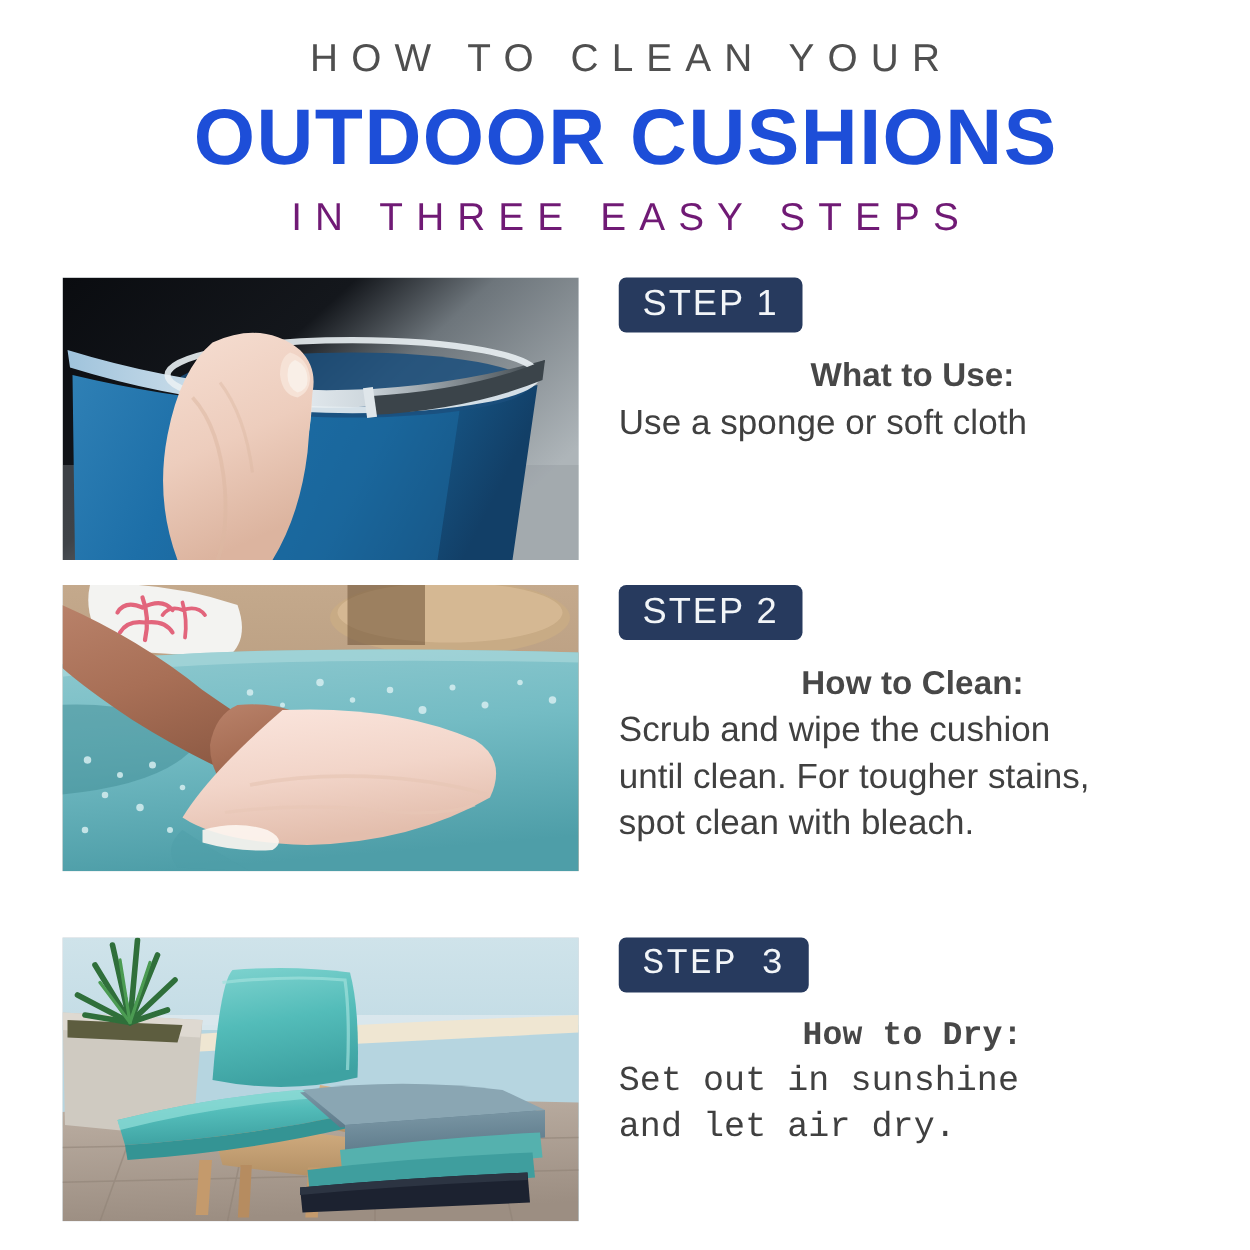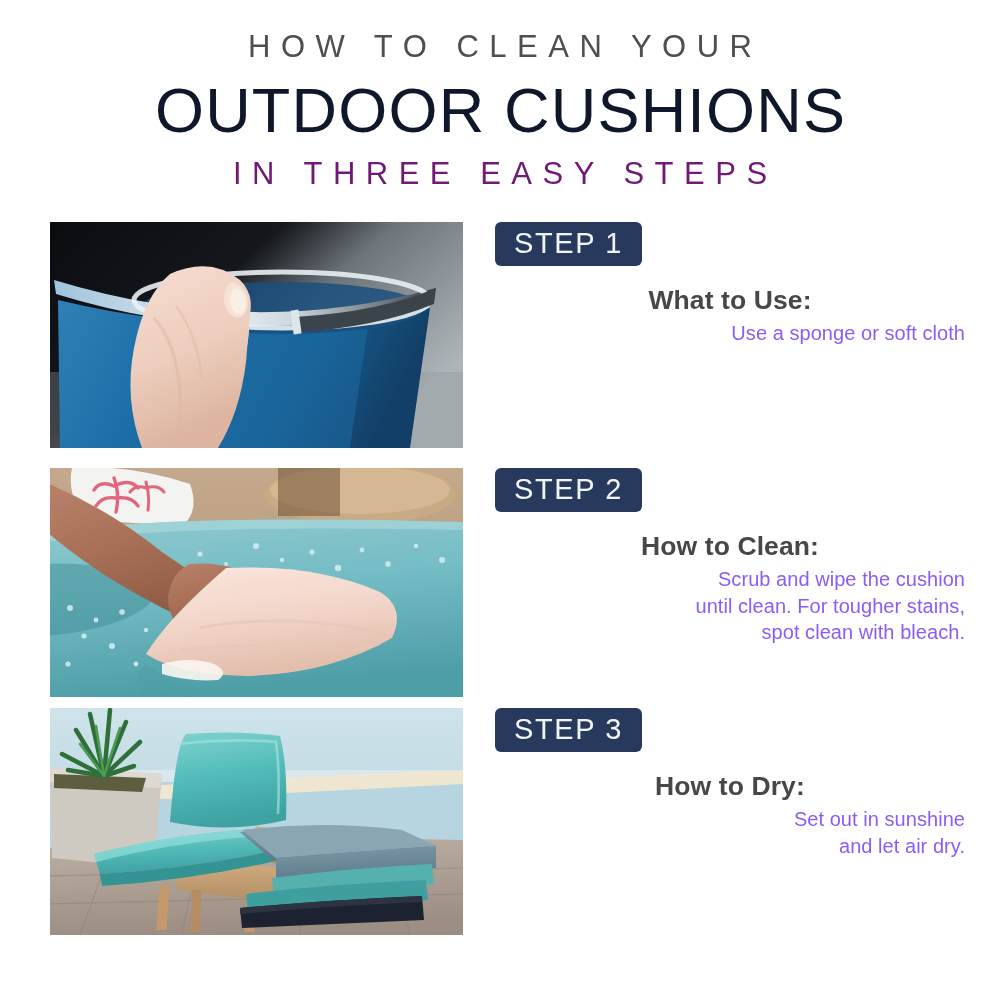--- a/index.html
+++ b/index.html
@@ -34,23 +34,23 @@
     font-size: 31px;
     font-weight: 400;
     letter-spacing: 10.5px;
     color: #4f4f4f;
     line-height: 1.12;
     text-indent: 10.5px;
   }
 
   .headline {
     font-size: 63px;
-    font-weight: 400;
+    font-weight: 700;
     letter-spacing: 1.2px;
-    color: #0f172a;
+    color: #1d4ed8;
     line-height: 1.18;
     margin-top: 8px;
     text-indent: 1.2px;
   }
 
   .subline {
     font-size: 31px;
     font-weight: 400;
     letter-spacing: 10.5px;
     color: #701a75;
@@ -61,21 +61,21 @@
 
   
   .step-row {
     position: absolute;
     left: 0;
     width: 1000px;
     height: 226px;
   }
   .row-1 { top: 222px; }
   .row-2 { top: 468px; }
-  .row-3 { top: 708px; }
+  .row-3 { top: 750px; font-family: Liberation Mono, monospace; }
 
   .photo {
     position: absolute;
     left: 50px;
     top: 0;
     width: 413px;
     height: 226px;
     overflow: hidden;
     background: #cfd6da;
   }
@@ -107,27 +107,26 @@
     font-size: 26.5px;
     font-weight: 700;
     color: #474747;
     margin-top: 19px;
     letter-spacing: 0.1px;
     line-height: 1.2;
     text-align: center;
   }
 
   .step-body {
-    font-size: 20px;
+    font-size: 28px;
     font-weight: 400;
-    color: #8b5cf6;
+    color: #404040;
     line-height: 1.32;
     margin-top: 3px;
     letter-spacing: 0.05px;
-    text-align: right;
   }
   .step-body .line { display: block; white-space: nowrap; }
 </style>
 </head>
 <body>
 
 <div class="page">
 
   <div class="header">
     <div class="eyebrow">HOW TO CLEAN YOUR</div>

